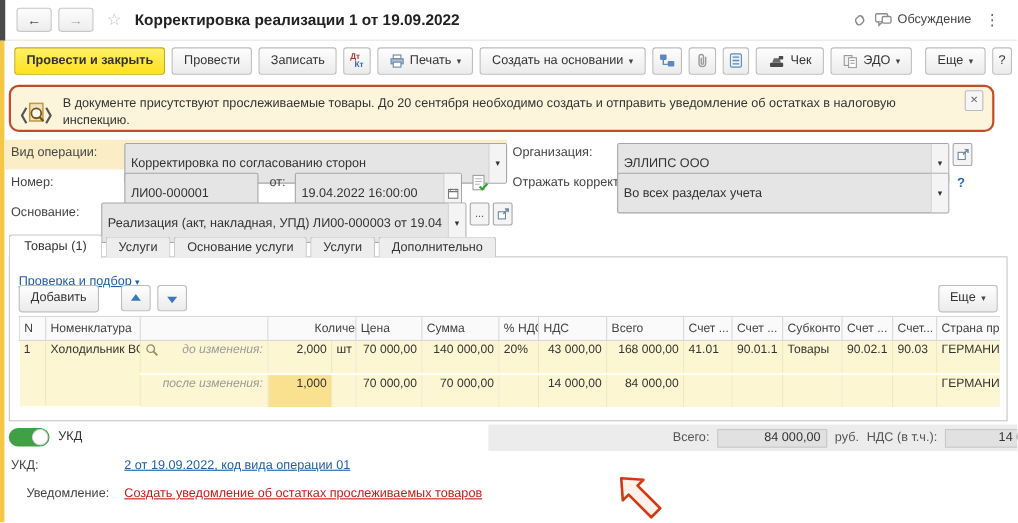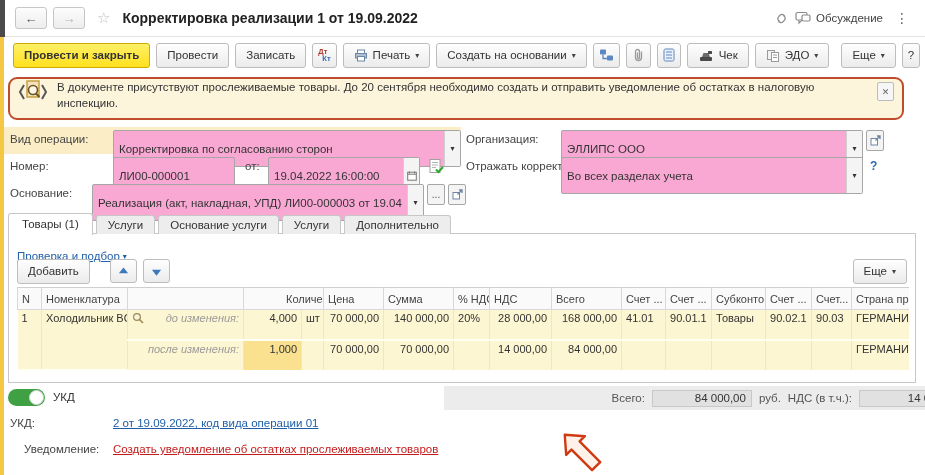--- a/index.html
+++ b/index.html
@@ -26,29 +26,29 @@
        padding:0 10px;display:inline-flex;align-items:center;gap:5px;font-size:11.5px;color:#333;cursor:pointer;white-space:nowrap;}
   .btn.primary{background:linear-gradient(#fff067,#ffe11e);border-color:#ccac00;font-weight:bold;}
   .btn.iconb{padding:0 5px;}
   .caret{font-size:8px;color:#444;}
   .dtkt{display:flex;flex-direction:column;line-height:7px;font-size:7.5px;font-weight:bold;}
   .dtkt .dt{color:#b03a2e;} .dtkt .kt{color:#2e66b0;margin-left:4px;}
   .spacer{flex:1;}
 
   
   .banner{position:absolute;left:8px;top:77px;width:896px;height:43px;border:2px solid #c14c2b;border-radius:9px;
-          background:#fcf5dc;display:flex;align-items:flex-start;gap:9px;padding:0 8px;box-sizing:border-box;}
+          background:#fcf5dc;display:flex;align-items:flex-end;gap:9px;padding:0 8px;box-sizing:border-box;}
   .banner-text{flex:1;font-size:11.5px;line-height:1.4;color:#333;padding-right:4px;}
   .banner-close{width:15px;height:17px;border:1px solid #bbb;border-radius:2px;background:#f6f6f6;color:#666;
                 font-size:9px;display:flex;align-items:center;justify-content:center;align-self:flex-start;margin-top:3px;cursor:pointer;}
 
   
   .op-glow{position:absolute;left:4px;top:127px;width:457px;height:27px;background:#fbeec6;}
   .lbl{position:absolute;font-size:11.5px;color:#444;white-space:nowrap;}
-  .fld{position:absolute;height:37px;border:1px solid #a6a6a6;border-radius:2px;background:#f9a8d4;
+  .fld{position:absolute;height:37px;border:1px solid #a6a6a6;border-radius:2px;background:#e5e5e5;
        display:flex;align-items:center;box-sizing:border-box;}
   .fld .txt{flex:1;padding:0 5px;font-size:11.5px;white-space:nowrap;overflow:hidden;}
   .fld .dd{width:15px;align-self:stretch;display:flex;align-items:center;justify-content:center;
            font-size:8px;color:#333;border-left:1px solid #cfcfcf;background:#f4f4f4;cursor:pointer;}
   .mini{position:absolute;width:18px;height:21px;border:1px solid #a6a6a6;border-radius:2px;background:#f4f4f4;
         display:flex;align-items:center;justify-content:center;font-size:10px;color:#555;cursor:pointer;box-sizing:border-box;}
   .qhelp{position:absolute;color:#2a6db5;font-weight:bold;font-size:12px;cursor:pointer;}
   .icoabs{position:absolute;cursor:pointer;}
 
   
@@ -362,26 +362,26 @@
           <td rowspan="2" class="nomcell">Холодильник BOSCH KGN 39NK13 R</td>
           <td class="chg">
             <div class="chgwrap">
               <svg width="13" height="12" viewBox="0 0 13 12">
                     <circle cx="5" cy="5" r="3.4" fill="#f9f4e0" stroke="#9a8a55" stroke-width="1.2"></circle>
                     <path d="M7.5 7.5 L11 11" stroke="#9a8a55" stroke-width="1.6"></path>
                   </svg>
               <span class="chg-right">до изменения:</span>
             </div>
           </td>
-          <td class="num">4,000</td>
+          <td class="num">2,000</td>
           <td>шт</td>
           <td class="num">70 000,00</td>
           <td class="num">140 000,00</td>
           <td>20%</td>
-          <td class="num">28 000,00</td>
+          <td class="num">43 000,00</td>
           <td class="num">168 000,00</td>
           <td>41.01</td>
           <td>90.01.1</td>
           <td>Товары</td>
           <td>90.02.1</td>
           <td>90.03</td>
           <td>ГЕРМАНИЯ</td>
         </tr>
         <tr class="rowB">
           <td class="chg">

